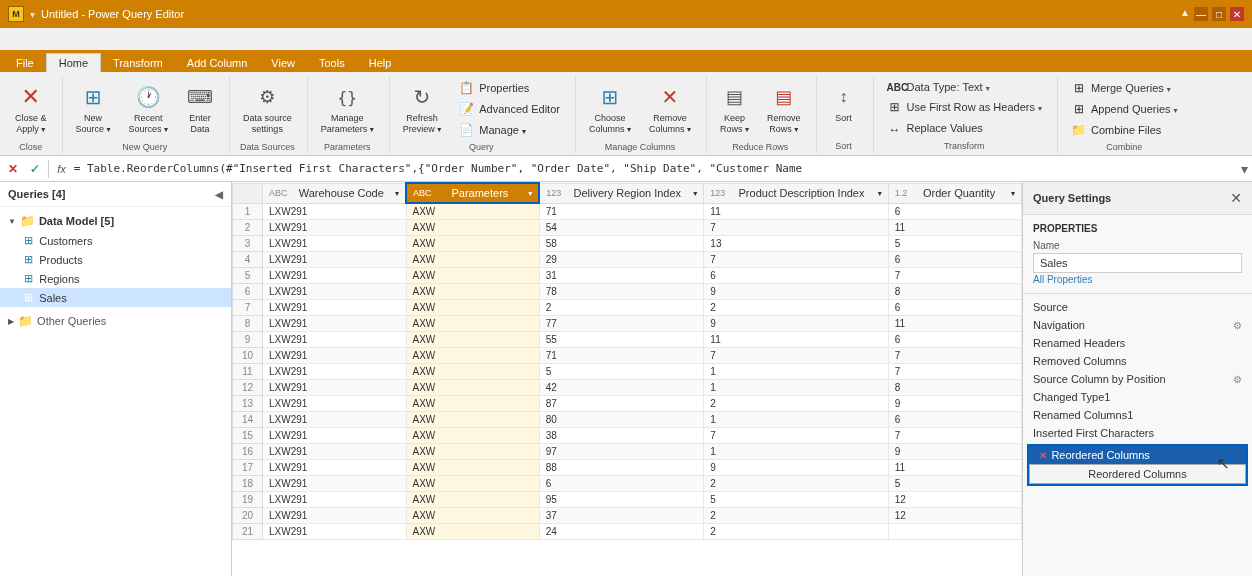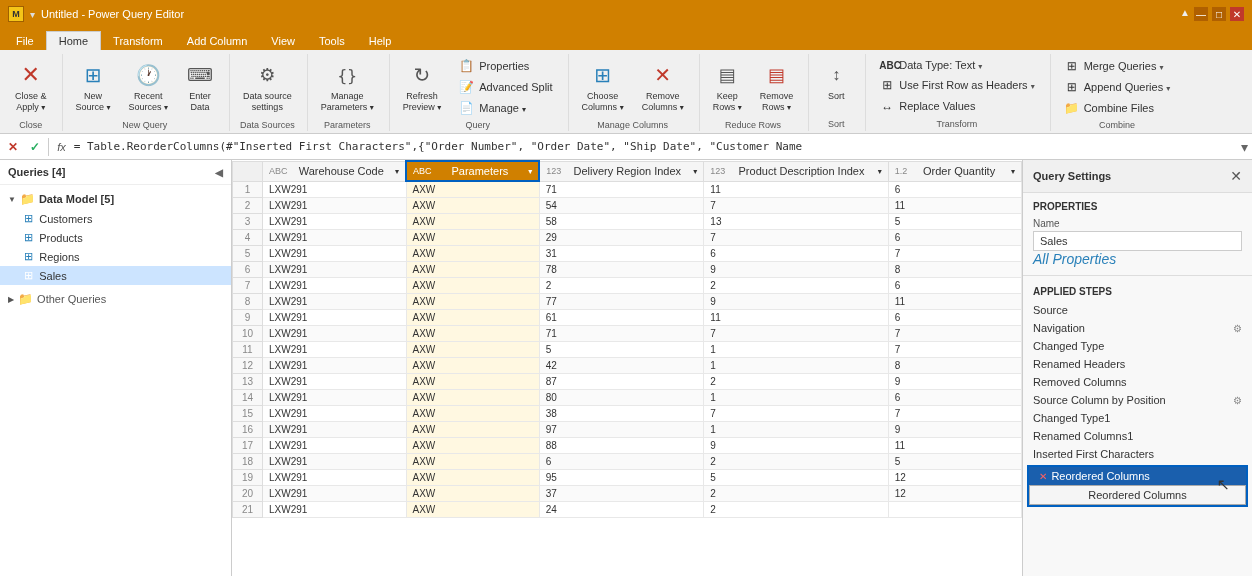--- a/index.html
+++ b/index.html
@@ -21,20 +21,21 @@
     .title-bar-btn { width: 14px; height: 14px; background: #b06000; border: none; color: white; font-size: 10px; cursor: pointer; display: flex; align-items: center; justify-content: center; }
     .title-bar-btn.close-btn { background: #c0392b; }
 
     
     .ribbon-tabs {
       background: #d08000;
       display: flex;
       align-items: flex-end;
       padding-left: 4px;
       height: 22px;
+      margin-top: 22px;
     }
     .ribbon-tab {
       padding: 3px 12px;
       font-size: 11px;
       cursor: pointer;
       color: white;
       border: none;
       background: transparent;
     }
     .ribbon-tab.active {
@@ -288,24 +289,23 @@
     }
     .settings-name-input {
       width: 100%;
       border: 1px solid #ccc;
       padding: 3px 6px;
       font-size: 11px;
       color: #333;
     }
     .settings-link {
       color: #2980b9;
-      font-size: 14px;
+      font-size: 10px;
       cursor: pointer;
       text-decoration: none;
-      font-style: italic;
     }
     .applied-steps-title {
       font-size: 10px;
       font-weight: bold;
       color: #333;
       padding: 6px 10px 4px;
     }
     .step-item {
       display: flex;
       align-items: center;
@@ -410,21 +410,21 @@
         <div class="ribbon-btn-icon" style="color:#555;font-size:20px;">↻</div>
         <div class="ribbon-btn-label">Refresh<br>Preview <span style="font-size:8px;">▾</span></div>
       </button>
       <div class="small-ribbon-btns">
         <button class="small-ribbon-btn">
           <span class="small-icon">📋</span>
           <span>Properties</span>
         </button>
         <button class="small-ribbon-btn">
           <span class="small-icon">📝</span>
-          <span>Advanced Split</span>
+          <span>Advanced Editor</span>
         </button>
         <button class="small-ribbon-btn">
           <span class="small-icon">📄</span>
           <span>Manage <span style="font-size:8px;">▾</span></span>
         </button>
       </div>
     </div>
     <div class="ribbon-group-label">Query</div>
   </div>
 
@@ -662,21 +662,21 @@
               <td>LXW291</td>
               <td style="background: rgb(255, 248, 225);">AXW</td>
               <td>77</td>
               <td>9</td>
               <td>11</td>
             </tr>
             <tr>
               <td class="row-num">9</td>
               <td>LXW291</td>
               <td style="background: rgb(255, 248, 225);">AXW</td>
-              <td>61</td>
+              <td>55</td>
               <td>11</td>
               <td>6</td>
             </tr>
             <tr>
               <td class="row-num">10</td>
               <td>LXW291</td>
               <td style="background: rgb(255, 248, 225);">AXW</td>
               <td>71</td>
               <td>7</td>
               <td>7</td>
@@ -783,39 +783,33 @@
     <div class="settings-section">
       <div class="settings-section-title">PROPERTIES</div>
       <div style="font-size:10px;color:#555;margin-bottom:2px;">Name</div>
       <input class="settings-name-input" value="Sales" style="">
       <br>
       <a class="settings-link" href="#">All Properties</a>
     </div>
 
     <div class="divider"></div>
 
-    <div class="applied-steps-title">APPLIED STEPS</div>
 
     <div style="overflow-y:auto;flex:1;position:relative;">
       <div class="step-item">
         <div class="step-item-left">
             <span>Source</span>
           </div>
         <span class="step-gear"></span>
       </div>
       <div class="step-item">
         <div class="step-item-left">
             <span>Navigation</span>
           </div>
         <span class="step-gear">⚙</span>
-      </div>
-      <div class="step-item">
-        <div class="step-item-left">
-            <span>Changed Type</span>
-          </div>
       </div>
       <div class="step-item">
         <div class="step-item-left">
             <span>Renamed Headers</span>
           </div>
       </div>
       <div class="step-item">
         <div class="step-item-left">
             <span>Removed Columns</span>
           </div>

